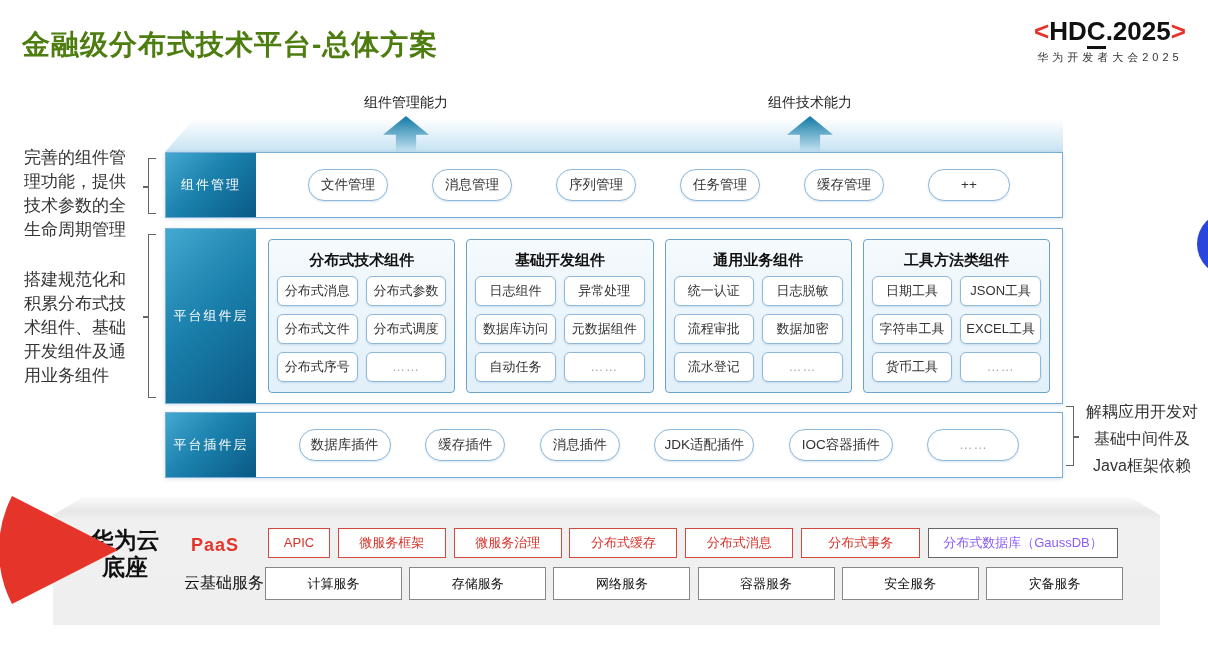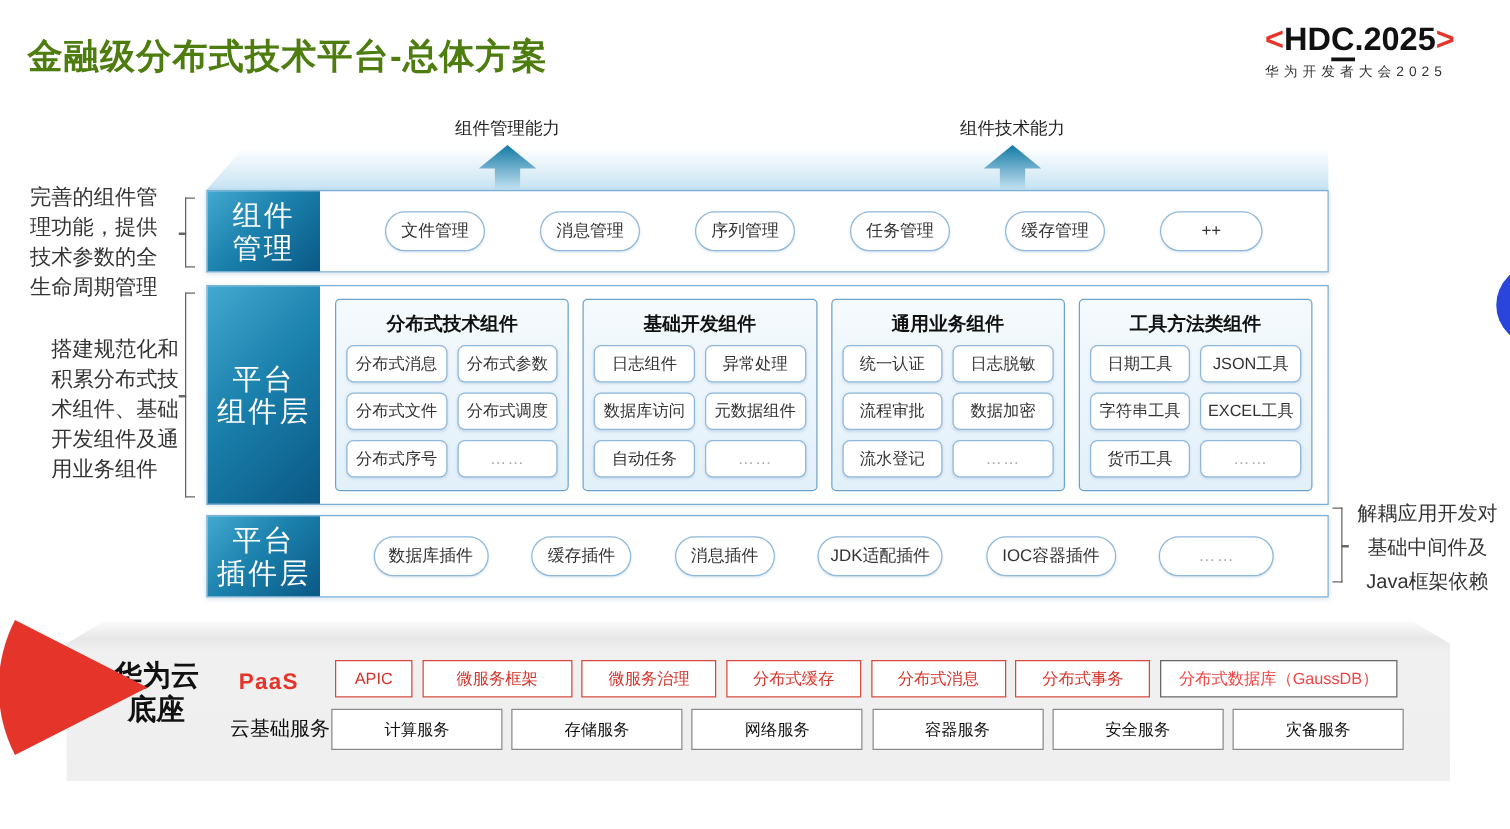--- a/index.html
+++ b/index.html
@@ -13,21 +13,21 @@
   }
   *{margin:0;padding:0;box-sizing:border-box;}
   html,body{background:#fff;}
   .slide{
     position:relative;width:1208px;height:663px;background:#fff;overflow:hidden;
     font-family:"Liberation Sans","DejaVu Sans",sans-serif;color:#222;
   }
   .title{position:absolute;left:22px;top:26px;font-size:28px;font-weight:bold;letter-spacing:1px;color:#4d7c0f;text-align:right;}
 
   
-  .logo{position:absolute;left:1012px;top:16px;width:196px;text-align:left;}
+  .logo{position:absolute;left:1012px;top:16px;width:196px;text-align:center;}
   .logo-line{font-size:26px;font-weight:bold;white-space:nowrap;}
   .logo-line .bracket{color:var(--accent-red);}
   .logo-line .black{color:#111;}
   .logo-line .c-underline{border-bottom:3px solid #111;}
   .logo-sub{margin-top:3px;font-size:11px;letter-spacing:4px;color:#333;white-space:nowrap;}
 
   
   .cap-arrow{position:absolute;width:160px;text-align:center;}
   .cap-arrow .cap-label{font-size:14px;color:#222;display:block;margin-bottom:4px;}
   .cap-arrow .arrow-shape{
@@ -44,23 +44,23 @@
     clip-path:polygon(30px 0,100% 0,100% 100%,0 100%);
   }
 
   
   .row{position:absolute;left:165px;width:898px;display:flex;background:#fff;
        border:1px solid var(--blue-border);box-shadow:0 1px 4px rgba(30,90,140,.18);}
   .row1{top:152px;height:66px;}
   .row2{top:228px;height:176px;}
   .row3{top:412px;height:66px;}
   .row-label{
-    flex:0 0 90px;display:flex;flex-direction:column;align-items:center;justify-content:center;
+    flex:0 0 90px;display:flex;flex-direction:row;align-items:center;justify-content:center;
     background:linear-gradient(135deg,var(--teal-light) 0%,#1b81ad 45%,var(--teal-dark) 100%);
-    color:#fff;font-size:23px;letter-spacing:2px;line-height:26px;
+    color:#fff;font-size:13px;letter-spacing:2px;line-height:26px;
   }
   .row-content{flex:1;display:flex;align-items:center;justify-content:space-evenly;padding:0 8px;}
   .box{
     background:#fff;border:1px solid var(--item-border);border-radius:16px;
     font-size:13.5px;color:#333;text-align:center;line-height:30px;height:32px;
     box-shadow:0 1px 2px rgba(100,150,200,.25);white-space:nowrap;overflow:hidden;
   }
   .dots{color:#aaa;letter-spacing:1px;}
 
   
@@ -80,40 +80,40 @@
   .brace .tick{position:absolute;top:50%;width:6px;height:1.5px;background:#666;}
   .brace.left .tick{left:-6px;}
   .brace.right .tick{right:-6px;}
   .brace.b1{left:148px;top:158px;height:56px;}
   .brace.b2{left:148px;top:234px;height:164px;}
   .brace.b3{left:1066px;top:406px;height:60px;}
 
   
   .note{position:absolute;font-size:17px;line-height:24px;color:#333;}
   .note1{left:24px;top:146px;width:112px;}
-  .note2{left:41px;top:268px;width:112px;}
+  .note2{left:24px;top:268px;width:112px;}
   .note-right{left:1080px;top:398px;width:124px;font-size:16px;line-height:27px;text-align:center;}
 
   
   .edge-circle{position:absolute;left:1197px;top:212px;width:64px;height:64px;border-radius:50%;background:var(--circle-blue);}
 
   
   .foundation{
     position:absolute;left:53px;top:497px;width:1107px;height:128px;
     background:linear-gradient(180deg,#fbfbfb 0px,#e7e7e7 14px,#f0f0f0 24px,#efefef 100%);
     clip-path:polygon(0 18px,30px 0,calc(100% - 30px) 0,100% 18px,100% 100%,0 100%);
   }
   .hw-label{position:absolute;left:32px;top:30px;width:80px;text-align:center;font-size:23px;font-weight:bold;line-height:27px;color:#111;}
   .paas-label{position:absolute;left:138px;top:38px;width:76px;font-size:18px;font-weight:bold;letter-spacing:1px;color:var(--accent-red);}
   .iaas-label{position:absolute;left:126px;top:76px;width:90px;text-align:center;font-size:16px;color:#111;}
   .paas-row{position:absolute;left:215px;top:31px;width:850px;height:30px;display:flex;justify-content:space-between;}
   .iaas-row{position:absolute;left:212px;top:70px;width:858px;height:33px;display:flex;justify-content:space-between;}
   .fbox{background:#fff;text-align:center;font-size:13px;white-space:nowrap;}
   .fbox.red{border:1px solid #d4483e;color:#d4332a;line-height:28px;height:30px;}
-  .fbox.neutral{border:1px solid #666;color:#ef4444;line-height:28px;height:30px;}
+  .fbox.neutral{border:1px solid #666;color:#8b5cf6;line-height:28px;height:30px;}
   .fbox.gray{border:1px solid #888;color:#111;line-height:31px;height:33px;}
 
   
   .wedge{position:absolute;left:0;top:494px;width:118px;height:112px;}
 </style>
 </head>
 <body>
 
 <div class="slide">
 
@@ -241,25 +241,25 @@
   <div class="foundation">
     <div class="hw-label">
       <div>华为云</div>
       <div>底座</div>
     </div>
     <div class="paas-label">PaaS</div>
     <div class="iaas-label">云基础服务</div>
 
     <div class="paas-row">
       <div class="fbox red" style="width:62px">APIC</div>
-      <div class="fbox red" style="width:120px">微服务框架</div>
+      <div class="fbox red" style="width:108px">微服务框架</div>
       <div class="fbox red" style="width:108px">微服务治理</div>
       <div class="fbox red" style="width:108px">分布式缓存</div>
       <div class="fbox red" style="width:108px">分布式消息</div>
-      <div class="fbox red" style="width:108px">分布式事务</div>
+      <div class="fbox red" style="width:119px">分布式事务</div>
       <div class="fbox neutral" style="width:190px">分布式数据库（GaussDB）</div>
     </div>
 
     <div class="iaas-row">
       <div class="fbox gray" style="width:137px">计算服务</div>
       <div class="fbox gray" style="width:137px">存储服务</div>
       <div class="fbox gray" style="width:137px">网络服务</div>
       <div class="fbox gray" style="width:137px">容器服务</div>
       <div class="fbox gray" style="width:137px">安全服务</div>
       <div class="fbox gray" style="width:137px">灾备服务</div>

